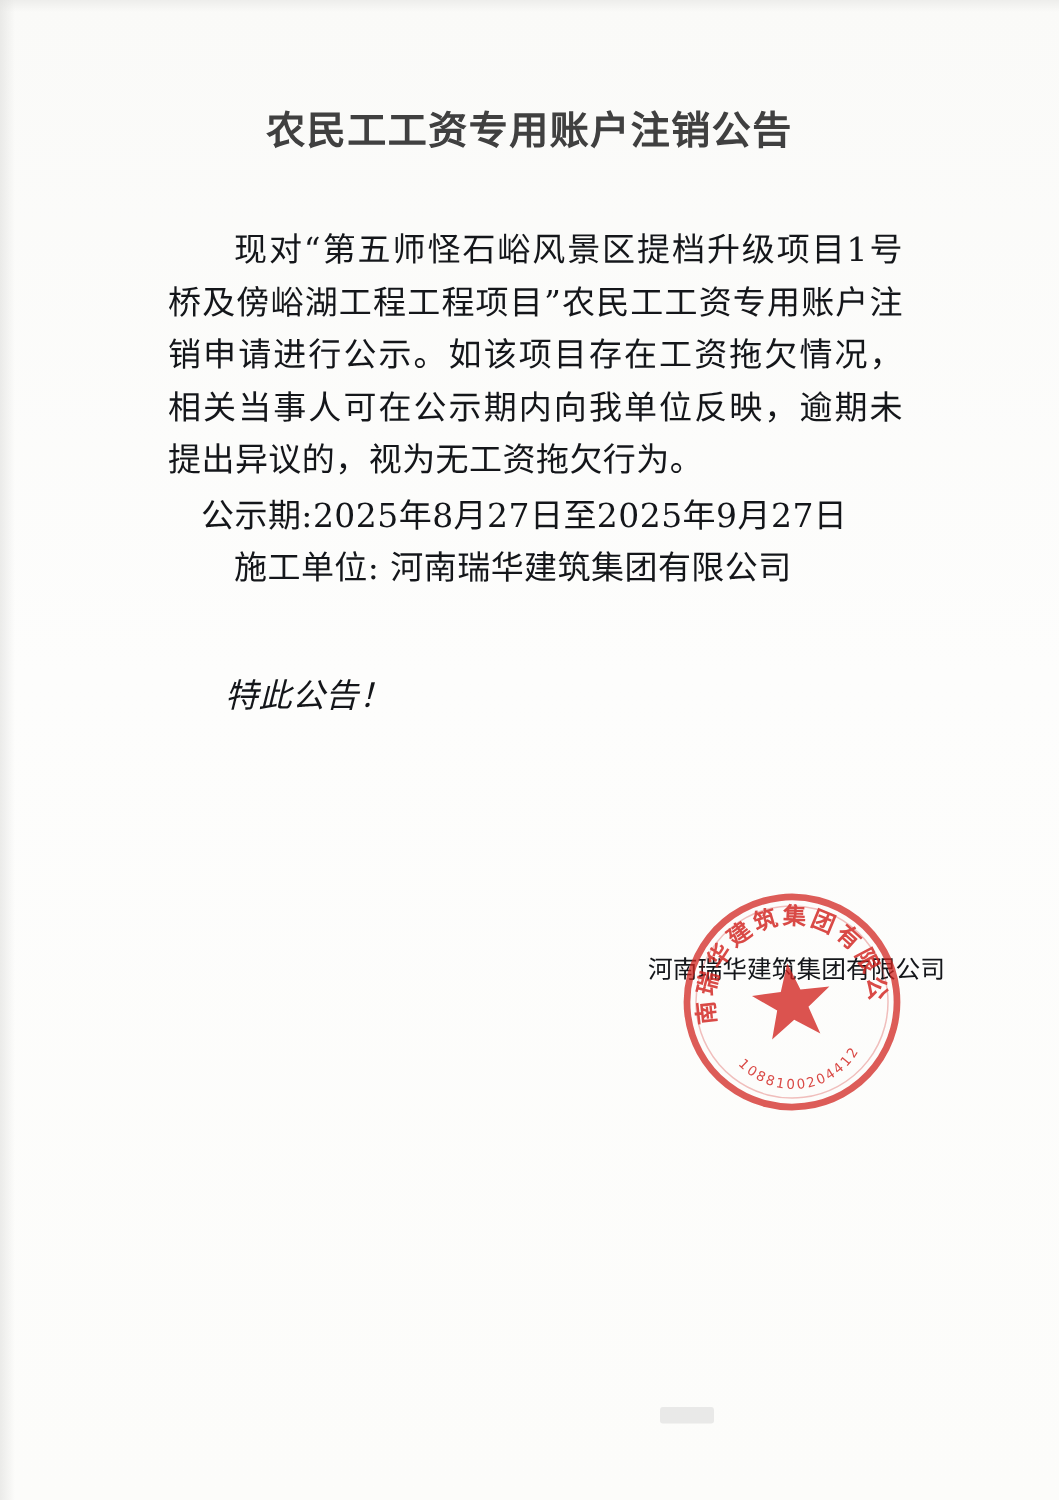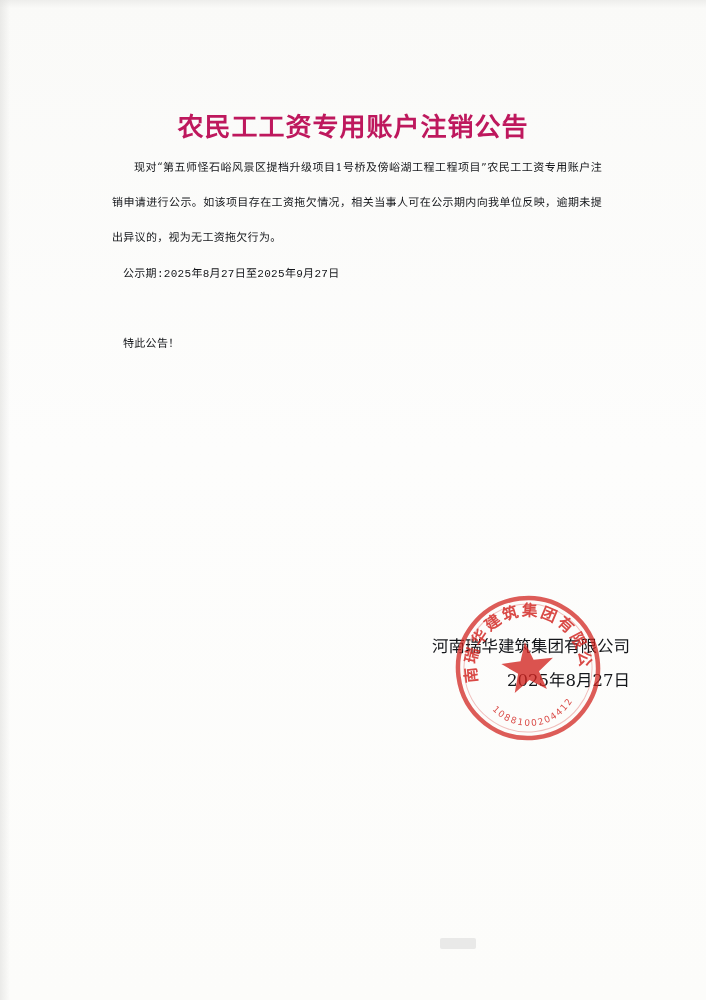--- a/index.html
+++ b/index.html
@@ -33,63 +33,62 @@
 
   .doc-title {
     position: absolute;
     top: 66px;
     left: 0;
     width: 706px;
     text-align: center;
     font-size: 26px;
     font-weight: bold;
     letter-spacing: 1px;
-    color: #be185d;
+    color: #404040;
     font-family: "DejaVu Serif", "Liberation Serif", serif;
-    margin-top: 40px;
   }
 
   .body-block {
     position: absolute;
     top: 150px;
     left: 112px;
     width: 490px;
-    font-size: 11px;
+    font-size: 22px;
     line-height: 35px;
     color: #14161a;
   }
 
   .para {
     text-indent: 2em;
     text-align: justify;
     margin: 0 0 2px 0;
     letter-spacing: 0.3px;
   }
 
   .field-line {
     margin: 0;
     text-indent: 0;
     letter-spacing: 0.3px;
     text-align: justify;
   }
 
   .field-line.indent1 {
     text-indent: 1em;
-    font-family: Liberation Mono, monospace;
   }
 
   .field-line.indent2 {
     text-indent: 2em;
   }
   .spacer-md { height: 34px; }
 
   .closing {
     text-indent: 1em;
-    margin: 0;
+    margin: 16px;
     letter-spacing: 0.3px;
+    font-style: italic;
   }
 
   .signature-block {
     position: absolute;
     top: 630px;
     left: 300px;
     width: 330px;
     text-align: right;
     font-size: 16.5px;
     line-height: 34px;
@@ -143,29 +142,29 @@
   <div class="paper-tint"></div>
   <div class="edge-shadow-left"></div>
   <div class="edge-shadow-top"></div>
 
   <div class="doc-title">农民工工资专用账户注销公告</div>
 
   <div class="body-block">
     <p class="para">现对“第五师怪石峪风景区提档升级项目1号桥及傍峪湖工程工程项目”农民工工资专用账户注销申请进行公示。如该项目存在工资拖欠情况，相关当事人可在公示期内向我单位反映，逾期未提出异议的，视为无工资拖欠行为。</p>
 
     <p class="field-line indent1">公示期:2025年8月27日至2025年9月27日</p>
+    <p class="field-line indent2">施工单位: 河南瑞华建筑集团有限公司</p>
 
     <div class="spacer-md"></div>
 
     <p class="closing">特此公告！</p>
   </div>
 
   <div class="signature-block">
     <div class="sign-line">河南瑞华建筑集团有限公司</div>
-    <div class="sign-line">2025年8月27日</div>
   </div>
 
   <div class="seal">
     <svg width="152" height="152" viewBox="0 0 152 152" xmlns="http://www.w3.org/2000/svg">
       <circle cx="76" cy="76" r="70" fill="none" stroke="#d2231f" stroke-width="4.5" opacity="0.9"></circle>
       <circle cx="76" cy="76" r="64" fill="none" stroke="#d2231f" stroke-width="1" opacity="0.35"></circle>
       <path id="sealArcTop" d="M 76 76 m -52,0 a 52,52 0 1,1 104,0" fill="none"></path>
       <path id="sealArcBottom" d="M 26 84 a 50,50 0 0,0 100,0" fill="none"></path>
       <text fill="#d2231f" font-family="DejaVu Serif, serif" font-size="15.5" font-weight="bold" letter-spacing="2.4">
         <textPath href="#sealArcTop" startOffset="50%" text-anchor="middle">河南瑞华建筑集团有限公司</textPath>

